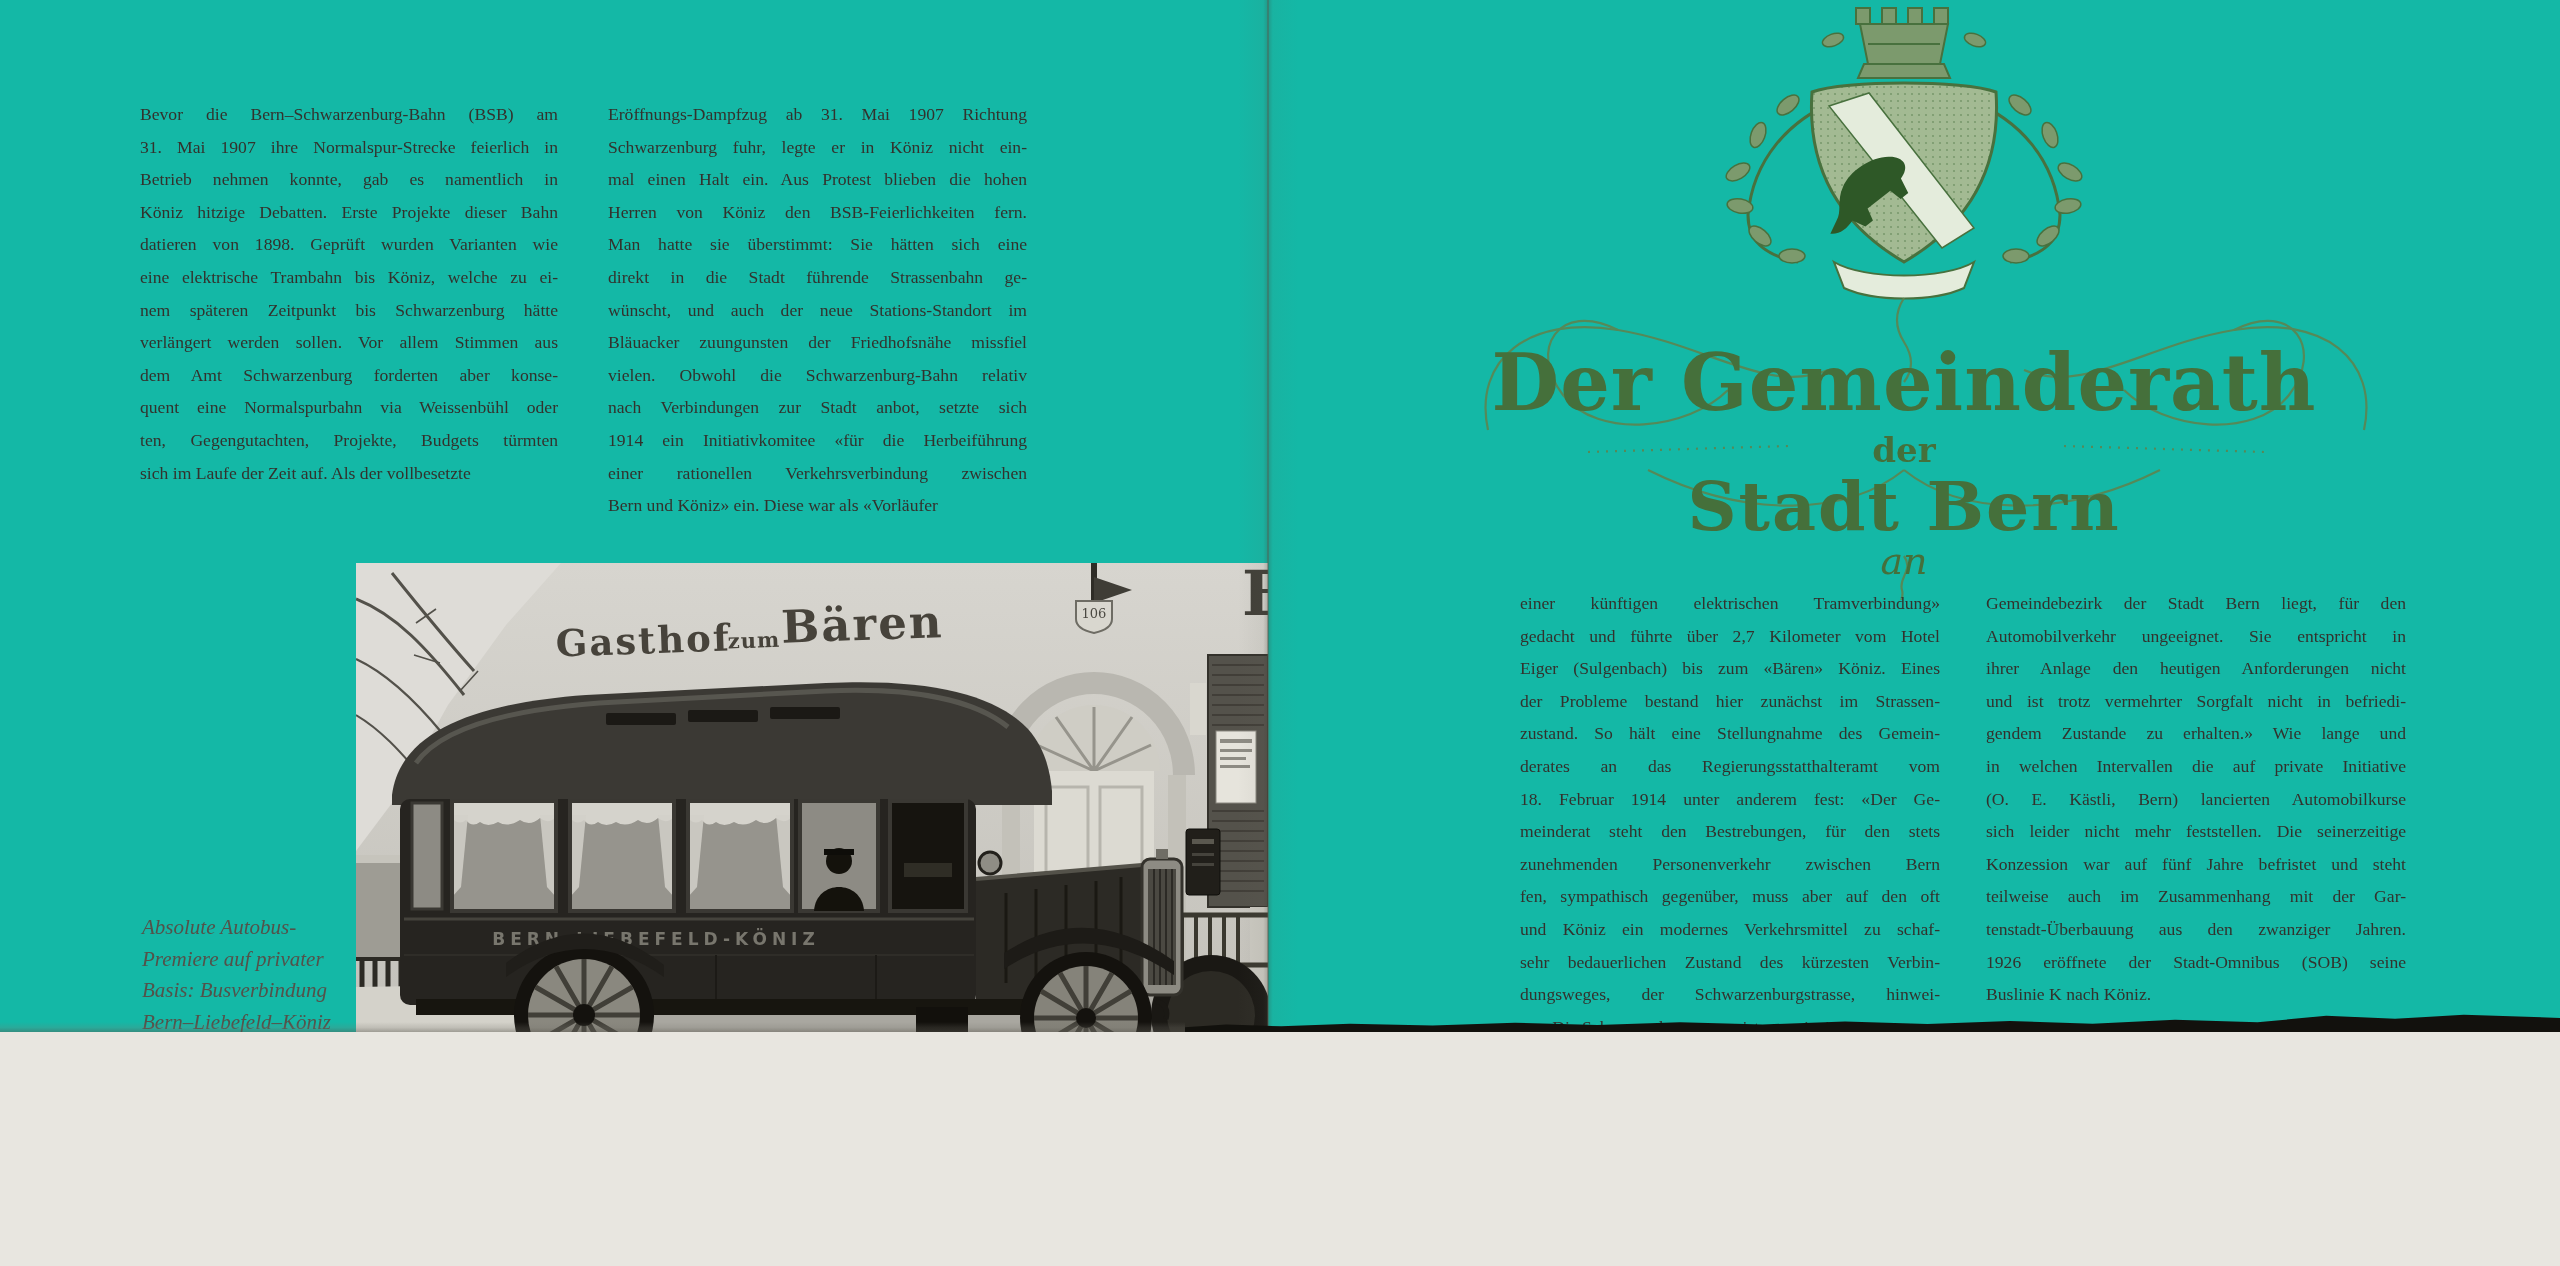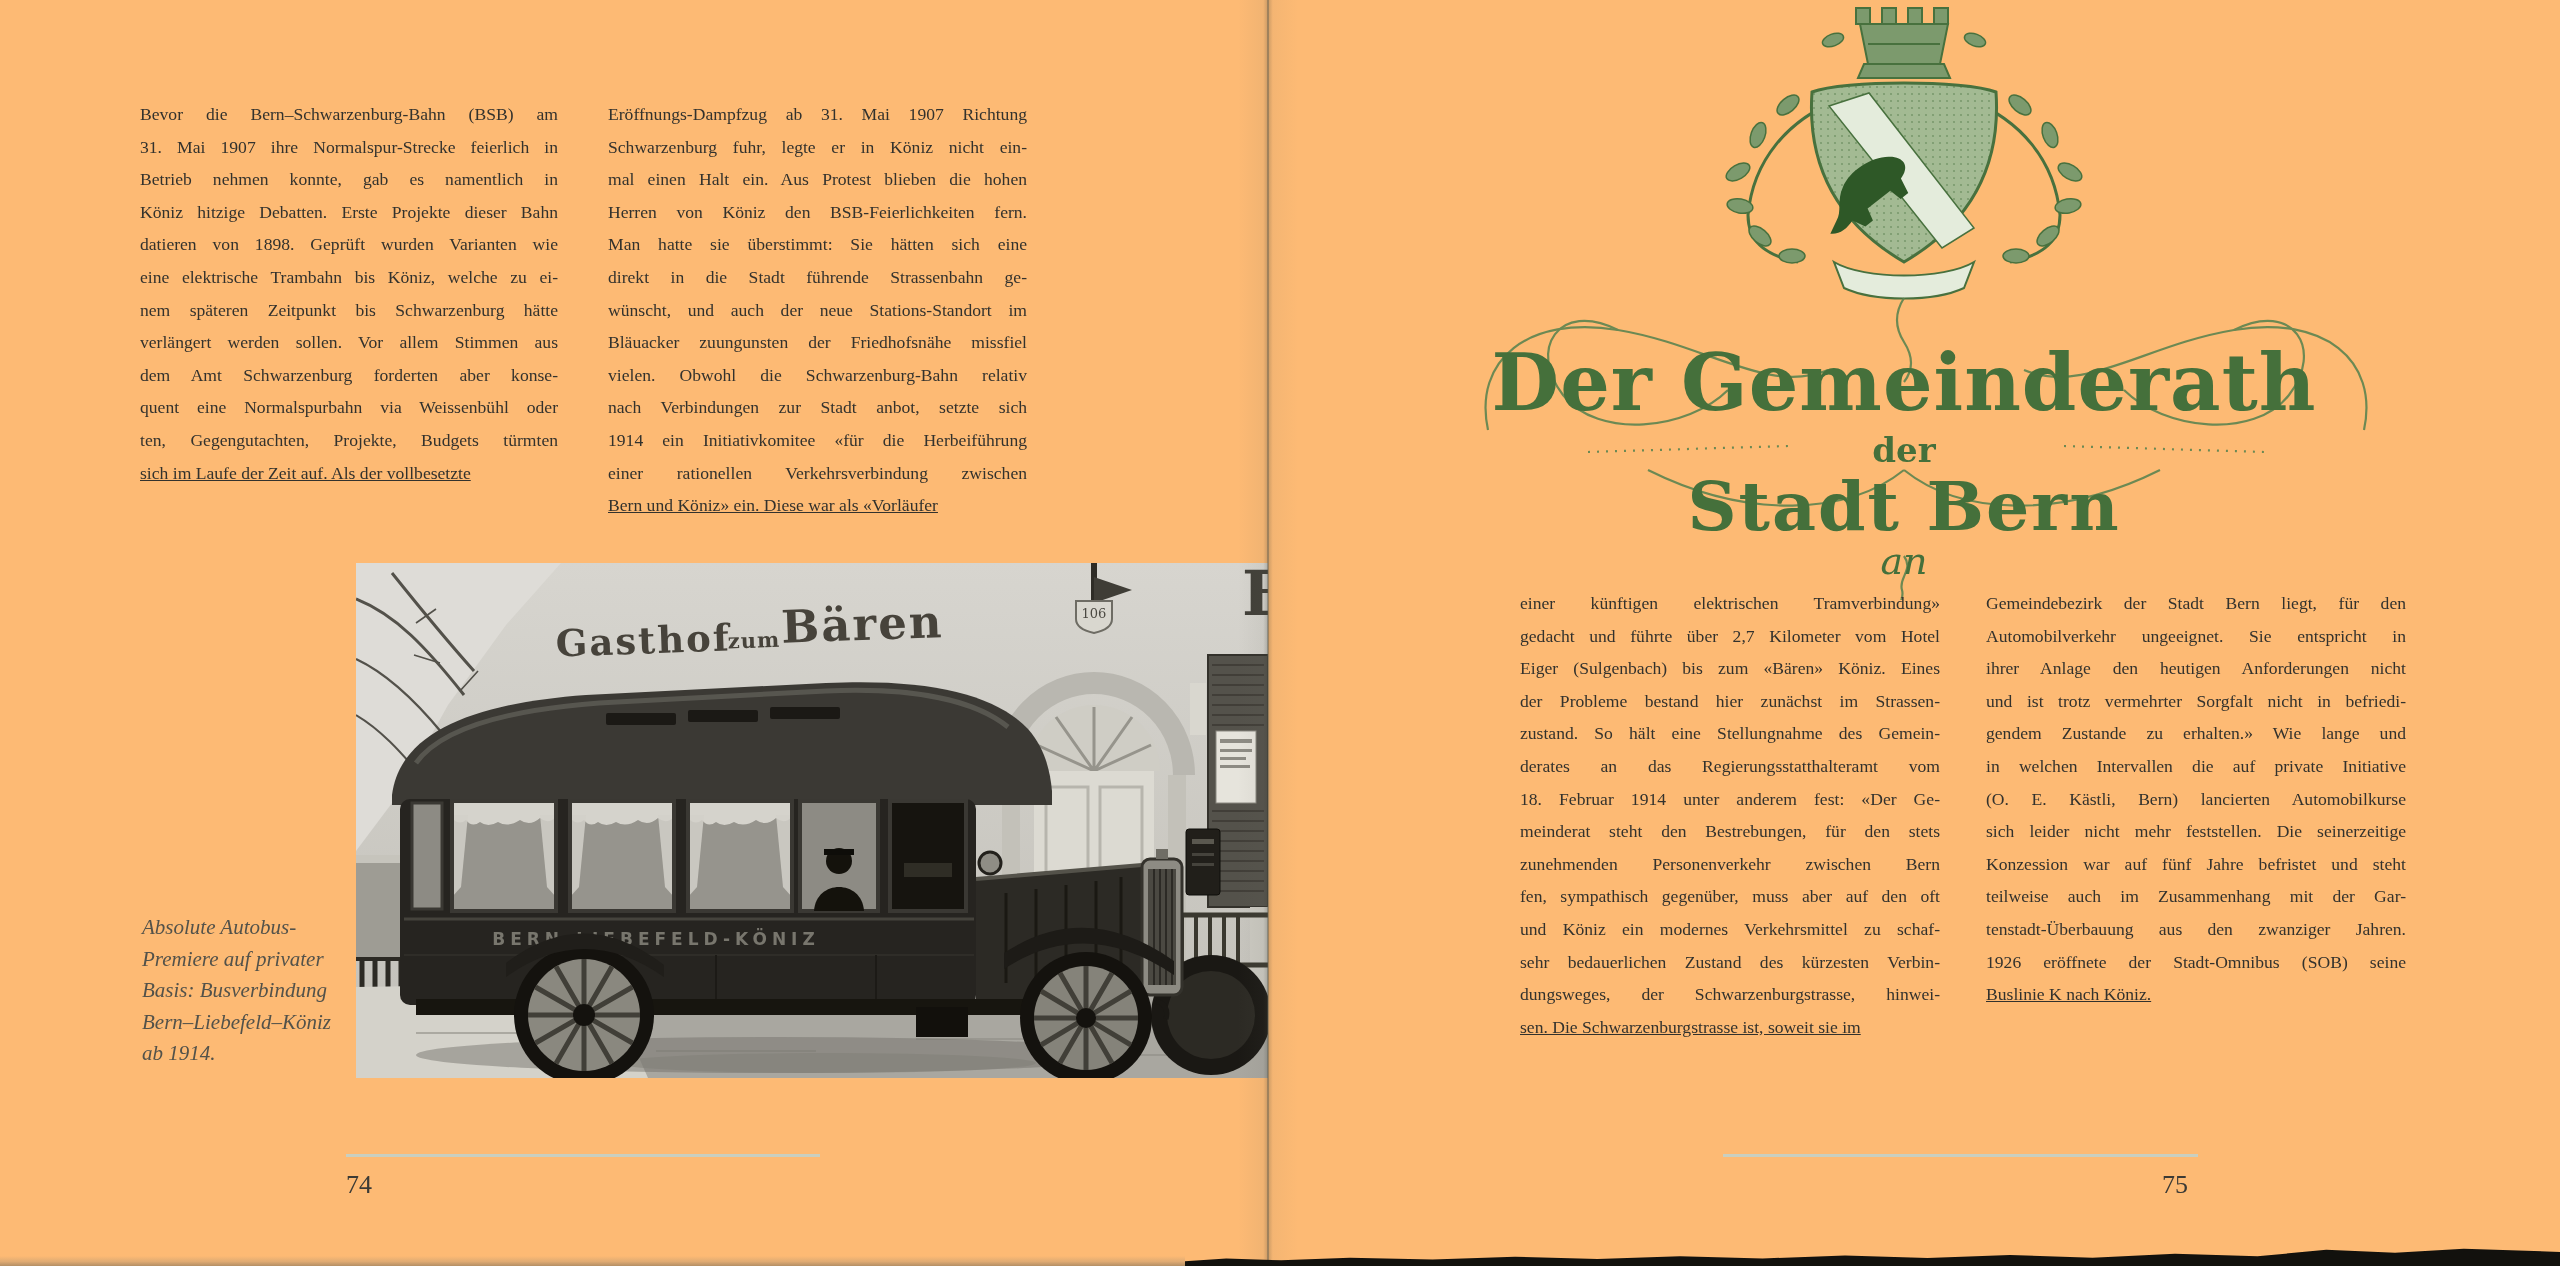--- a/index.html
+++ b/index.html
@@ -1,21 +1,21 @@
 <!DOCTYPE html>
 <html><head>
 <meta charset="utf-8">
 <style>
   html,body{margin:0;padding:0;background:#e8e6e0;}
-  .spread{position:relative;width:2560px;height:1266px;background:#fdba74;overflow:hidden;
+  .spread{position:relative;width:2560px;height:1032px;background:#14b8a6;overflow:hidden;
           font-family:"Liberation Serif",serif;}
   
   .col{position:absolute;top:98px;font-size:17.6px;line-height:32.6px;color:#33322d;}
   .col .tline{height:32.6px;text-align:justify;text-align-last:justify;white-space:normal;}
-  .col .tline.last{text-align-last:left;text-decoration:underline;}
+  .col .tline.last{text-align-last:left;}
   .col-right{top:587px;}
   
   .caption{position:absolute;left:142px;top:912px;width:212px;
            font-style:italic;font-size:21px;line-height:31.6px;color:#53524a;}
   .caption .tline{height:31.6px;text-align:left;text-align-last:left;}
   
   .photo{position:absolute;left:356px;top:563px;width:912px;height:515px;margin:0;}
   .photo svg{display:block;}
   
   .ornament{position:absolute;left:1468px;top:0;width:916px;height:600px;}

